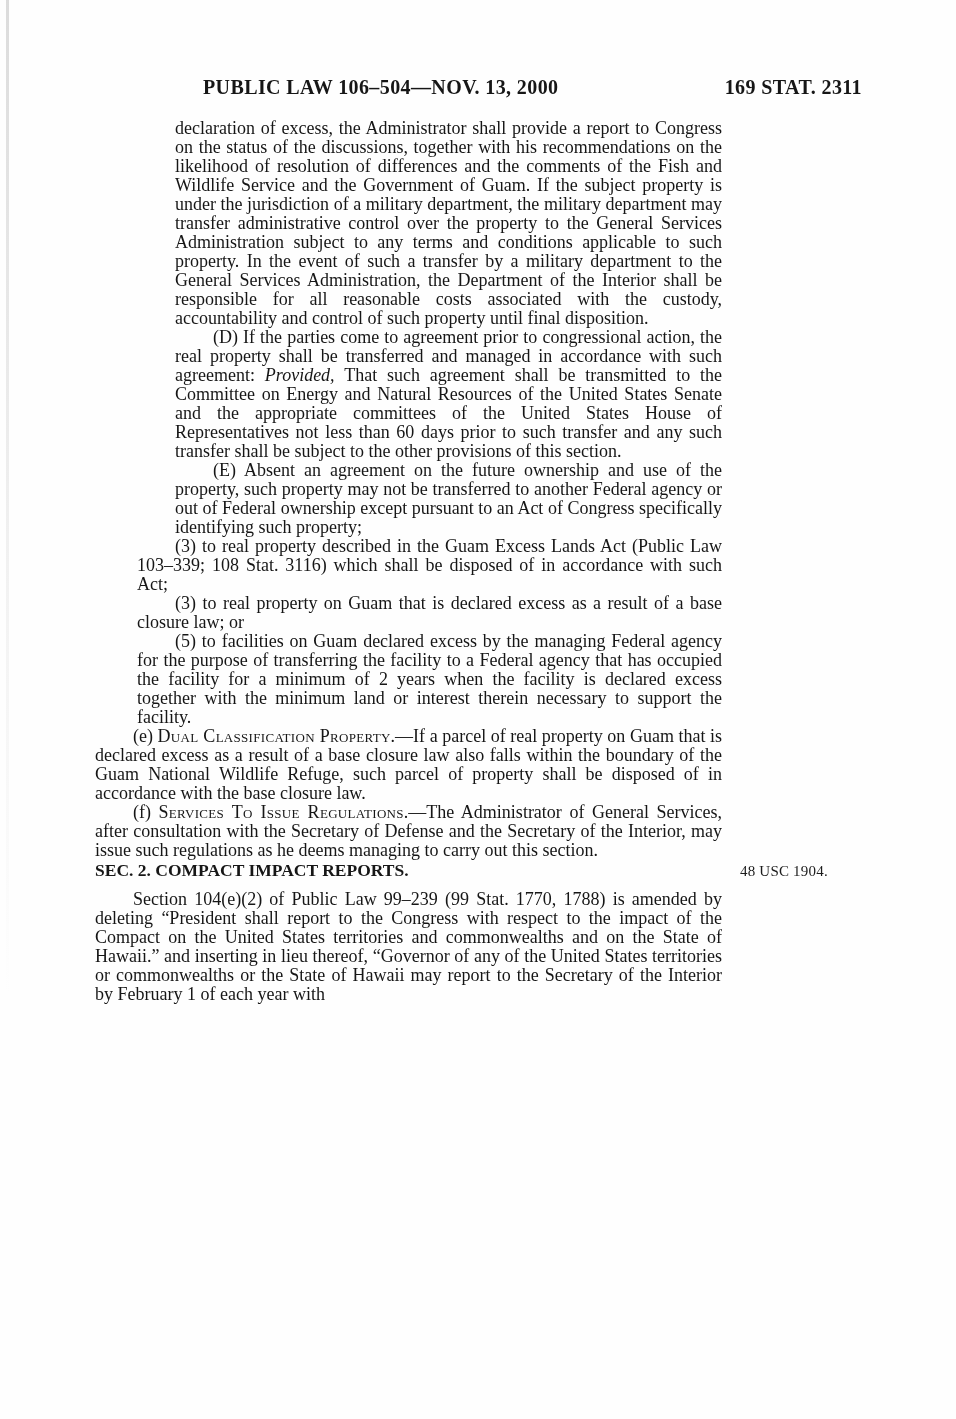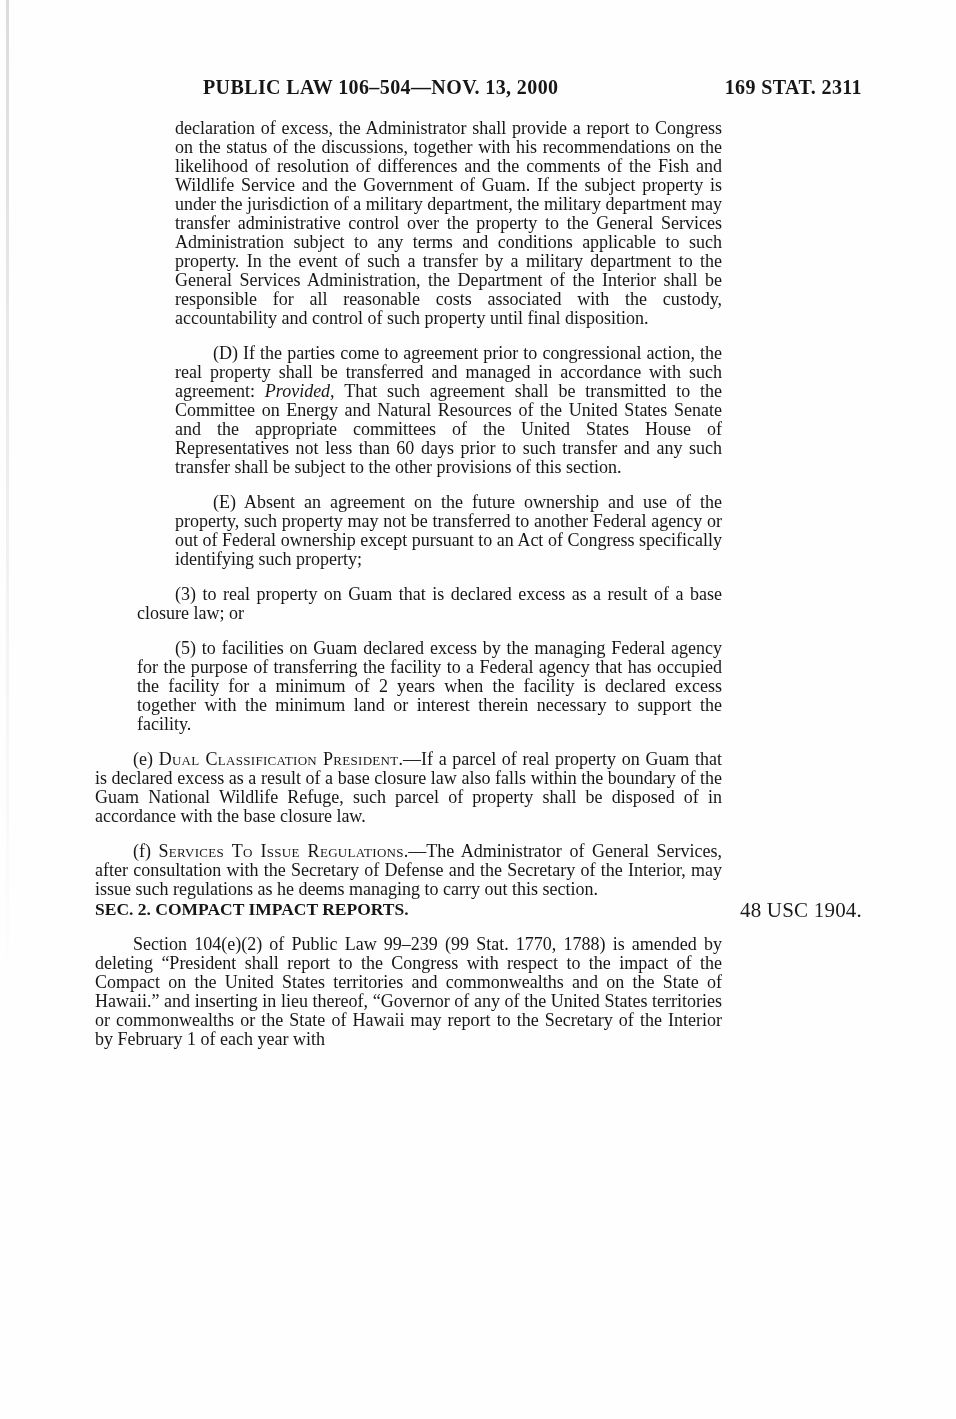--- a/index.html
+++ b/index.html
@@ -41,37 +41,37 @@
     top: 119px; left: 95px;
     width: 627px;
     font-size: 18px;
     line-height: 19px;
     text-align: justify;
   }
 
   .para { margin: 0; }
   .para.indent-1 { margin-left: 42px; }
   .para.indent-2 { margin-left: 80px; }
-  .para.ti { text-indent: 38px; margin-top: 16px; }
+  .para.ti { text-indent: 38px; }
   .para .italic { font-style: italic; }
   .para .smallcaps { font-variant: small-caps; letter-spacing: 0.3px; }
 
   .para.heading {
     font-weight: bold;
     font-size: 17.5px;
     text-align: left;
     margin-top: 1px;
     margin-bottom: 10px;
     position: relative;
   }
 
   .margin-note {
     position: absolute;
     left: 645px; top: 1px;
-    font-size: 21px;
+    font-size: 15px;
     font-weight: normal;
     letter-spacing: 0.2px;
     white-space: nowrap;
     color: #1b1b1b;
   }
 </style>
 </head>
 <body>
 
 <div class="page">
@@ -81,21 +81,22 @@
   <div class="running-header">
     <span class="law-title">PUBLIC LAW 106–504—NOV. 13, 2000</span>
     <span class="stat-number">169 STAT. 2311</span>
   </div>
 
   <div class="body-col">
 
   <p class="para indent-2"><span>declaration of excess, the Administrator shall provide a report to Congress on the status of the discussions, together with his recommendations on the likelihood of resolution of differences and the comments of the Fish and Wildlife Service and the Government of Guam. If the subject property is under the jurisdiction of a military department, the military department may transfer administrative control over the property to the General Services Administration subject to any terms and conditions applicable to such property. In the event of such a transfer by a military department to the General Services Administration, the Department of the Interior shall be responsible for all reasonable costs associated with the custody, accountability and control of such property until final disposition.</span></p>
       <p class="para indent-2 ti"><span>(D) If the parties come to agreement prior to congressional action, the real property shall be transferred and managed in accordance with such agreement: </span><span class="italic">Provided,</span><span> That such agreement shall be transmitted to the Committee on Energy and Natural Resources of the United States Senate and the appropriate committees of the United States House of Representatives not less than 60 days prior to such transfer and any such transfer shall be subject to the other provisions of this section.</span></p>
       <p class="para indent-2 ti"><span>(E) Absent an agreement on the future ownership and use of the property, such property may not be transferred to another Federal agency or out of Federal ownership except pursuant to an Act of Congress specifically identifying such property;</span></p>
+      <p class="para indent-1 ti"><span>(3) to real property described in the Guam Excess Lands Act (Public Law 103–339; 108 Stat. 3116) which shall be disposed of in accordance with such Act;</span></p>
       <p class="para indent-1 ti"><span>(3) to real property on Guam that is declared excess as a result of a base closure law; or</span></p>
       <p class="para indent-1 ti"><span>(5) to facilities on Guam declared excess by the managing Federal agency for the purpose of transferring the facility to a Federal agency that has occupied the facility for a minimum of 2 years when the facility is declared excess together with the minimum land or interest therein necessary to support the facility.</span></p>
-      <p class="para indent-0 ti"><span>(e) </span><span class="smallcaps">Dual Classification President</span><span>.—If a parcel of real property on Guam that is declared excess as a result of a base closure law also falls within the boundary of the Guam National Wildlife Refuge, such parcel of property shall be disposed of in accordance with the base closure law.</span></p>
+      <p class="para indent-0 ti"><span>(e) </span><span class="smallcaps">Dual Classification Property</span><span>.—If a parcel of real property on Guam that is declared excess as a result of a base closure law also falls within the boundary of the Guam National Wildlife Refuge, such parcel of property shall be disposed of in accordance with the base closure law.</span></p>
       <p class="para indent-0 ti"><span>(f) </span><span class="smallcaps">Services To Issue Regulations</span><span>.—The Administrator of General Services, after consultation with the Secretary of Defense and the Secretary of the Interior, may issue such regulations as he deems managing to carry out this section.</span></p>
       <p class="para indent-0 heading"><span>SEC. 2. COMPACT IMPACT REPORTS.</span><span class="margin-note">48 USC 1904.</span></p>
       <p class="para indent-0 ti"><span>Section 104(e)(2) of Public Law 99–239 (99 Stat. 1770, 1788) is amended by deleting “President shall report to the Congress with respect to the impact of the Compact on the United States territories and commonwealths and on the State of Hawaii.” and inserting in lieu thereof, “Governor of any of the United States territories or commonwealths or the State of Hawaii may report to the Secretary of the Interior by February 1 of each year with</span></p>
     </div>
 
 </div>
 
 </body></html>

